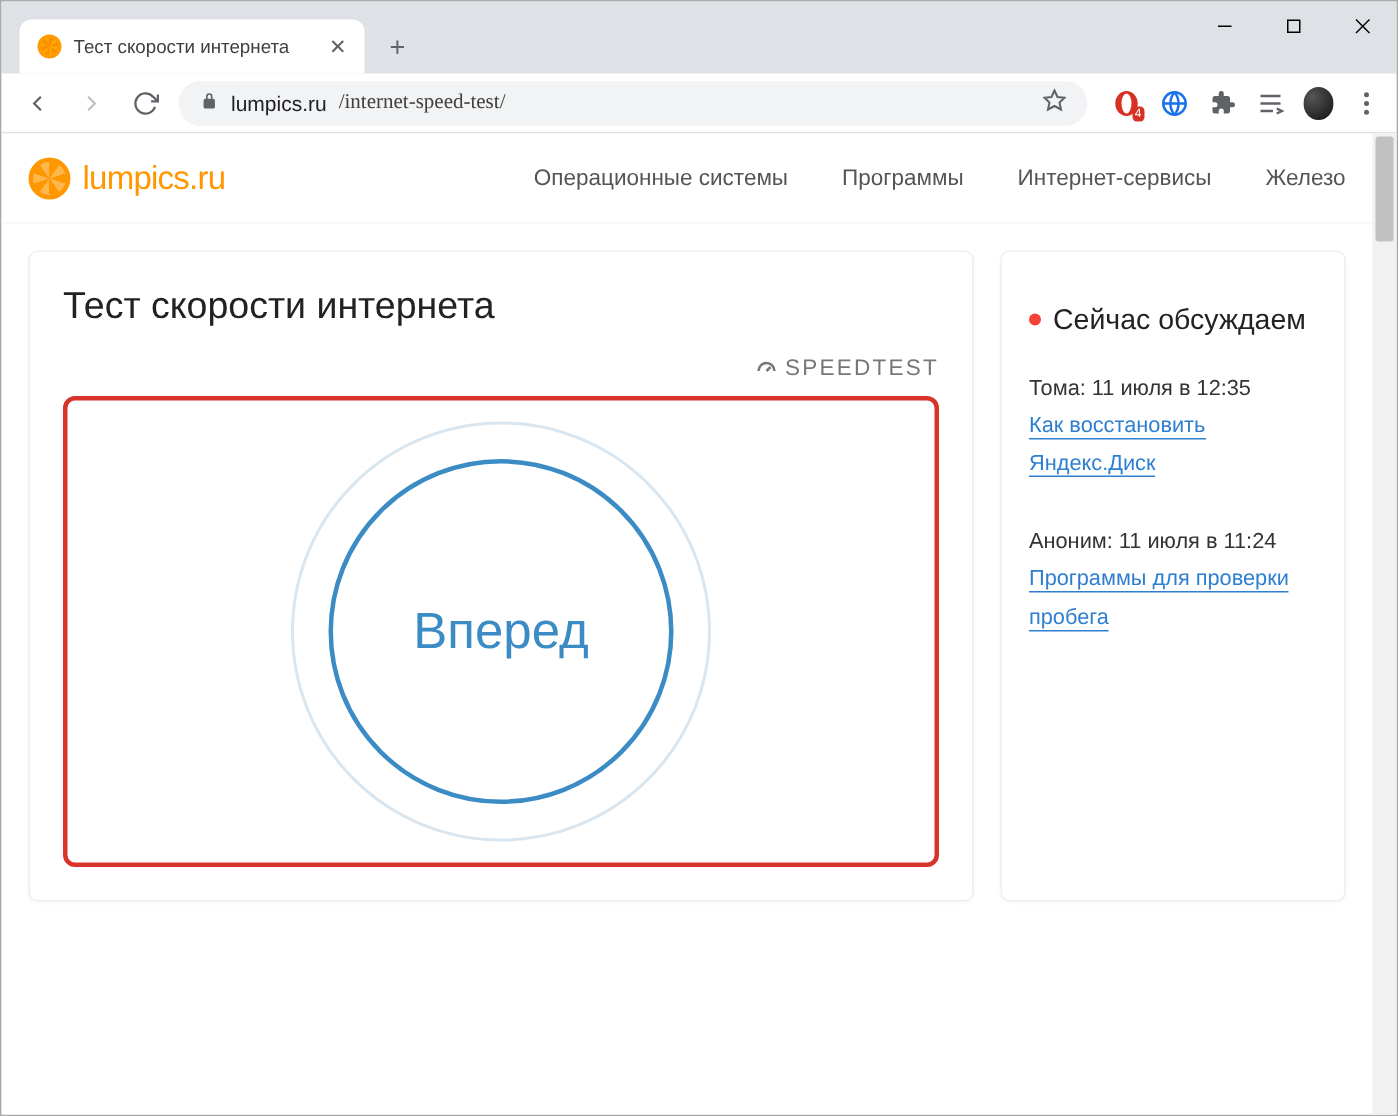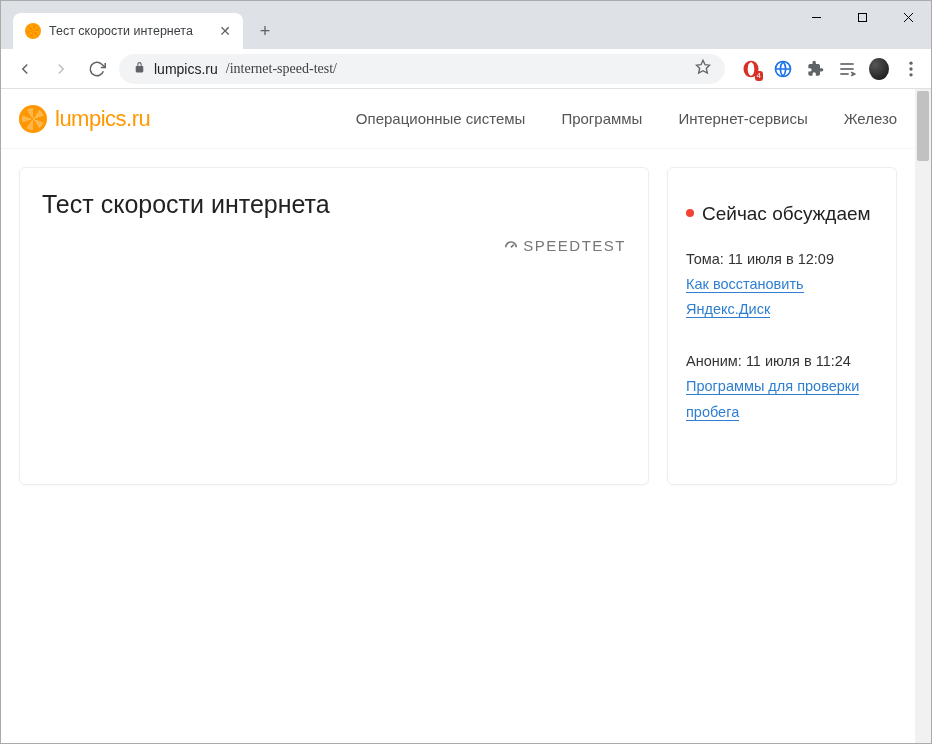--- a/index.html
+++ b/index.html
@@ -168,29 +168,36 @@
   <div class="content-row">
     <div class="main-panel">
       <div class="page-title">Тест скорости интернета</div>
       <div class="speedtest-brand">
         <svg viewBox="0 0 24 24" fill="none" stroke="#777" stroke-width="2.5">
               <path d="M4 14a8 8 0 1 1 16 0"></path>
               <line x1="12" y1="14" x2="16" y2="10"></line>
             </svg>
         <span>SPEEDTEST</span>
       </div>
+      <div class="highlight-box">
+        <div class="go-circle">
+          <div class="go-circle-inner">
+            <div class="go-text">Вперед</div>
+          </div>
+        </div>
+      </div>
     </div>
 
     <div class="sidebar">
       <div class="sidebar-title">
         <div class="red-dot"></div>
         <span>Сейчас обсуждаем</span>
       </div>
       <div class="comment-block">
-        <div class="comment-meta">Тома: 11 июля в 12:09</div>
+        <div class="comment-meta">Тома: 11 июля в 12:35</div>
         <span class="comment-link">Как восстановить Яндекс.Диск</span>
       </div>
       <div class="comment-block">
         <div class="comment-meta">Аноним: 11 июля в 11:24</div>
         <span class="comment-link">Программы для проверки пробега</span>
       </div>
     </div>
   </div>
   </div>
   <div class="scrollbar-track">

